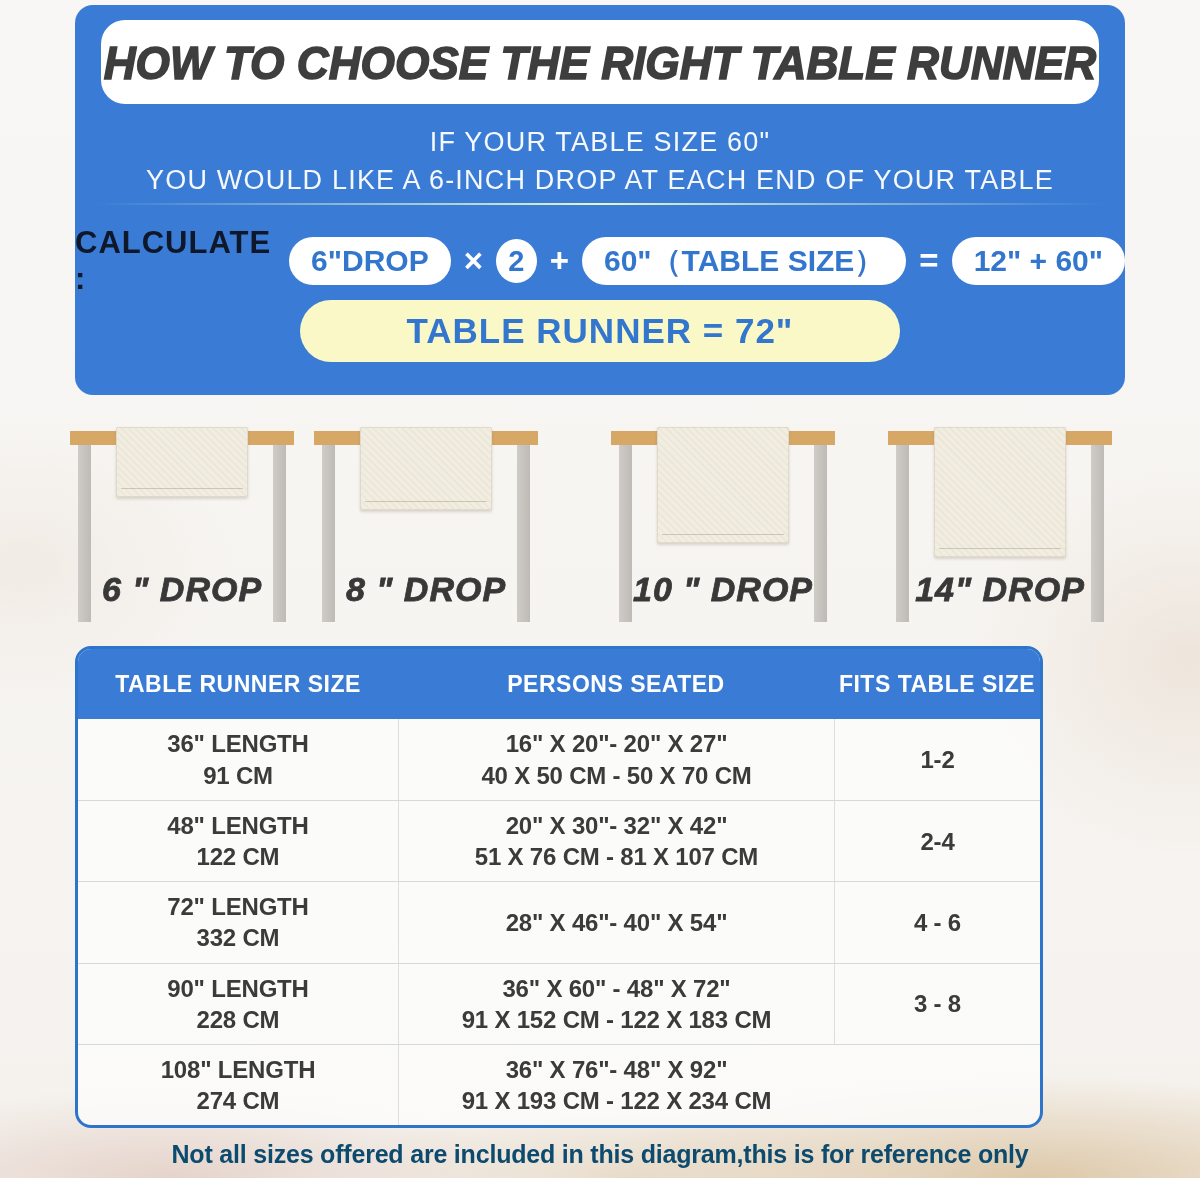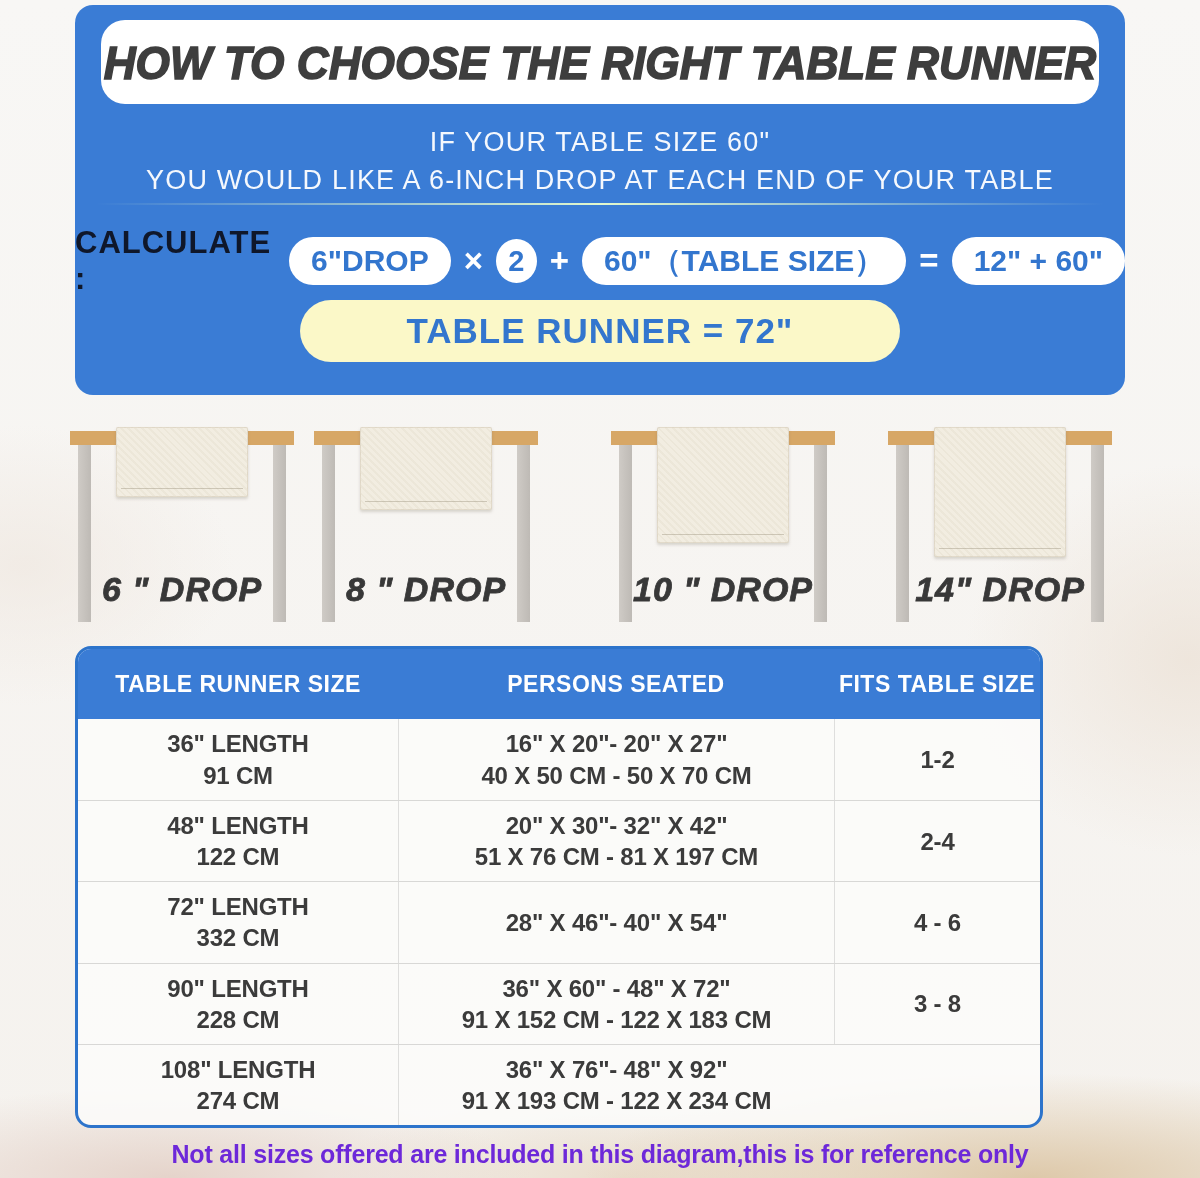--- a/index.html
+++ b/index.html
@@ -91,21 +91,21 @@
   .panel-body { display:grid; grid-template-rows:repeat(5,1fr); height:406px; }
   .row { display:grid; grid-template-columns:320px 436px auto;
     border-top:1px solid rgba(110,110,110,.25); }
   .row:first-child { border-top:none; }
   .cell { display:flex; flex-direction:column; align-items:center; justify-content:center;
     color:#3B3B3B; font-weight:bold; font-size:24px; line-height:1.3; letter-spacing:-.2px;
     text-align:center; }
   .cell.c2, .cell.c3 { border-left:1px solid rgba(110,110,110,.2); }
 
   .footer-note { position:absolute; top:1140px; width:100%; text-align:center;
-    font-size:25px; font-weight:bold; color:#6d28d9; letter-spacing:-.2px; }
+    font-size:25px; font-weight:bold; color:#0c4a6e; letter-spacing:-.2px; }
 </style>
 </head>
 <body>
 
 <div class="bg"></div>
 
 <div class="banner">
   <div class="title-box">
     <div class="title">HOW TO CHOOSE THE RIGHT TABLE RUNNER</div>
   </div>
@@ -178,21 +178,21 @@
         <span>1-2</span>
       </div>
     </div>
     <div class="row">
       <div class="cell c1">
         <span>48" LENGTH</span>
         <span>122 CM</span>
       </div>
       <div class="cell c2">
         <span>20" X 30"- 32" X 42"</span>
-        <span>51 X 76 CM - 81 X 197 CM</span>
+        <span>51 X 76 CM - 81 X 107 CM</span>
       </div>
       <div class="cell c3">
         <span>2-4</span>
       </div>
     </div>
     <div class="row">
       <div class="cell c1">
         <span>72" LENGTH</span>
         <span>332 CM</span>
       </div>

